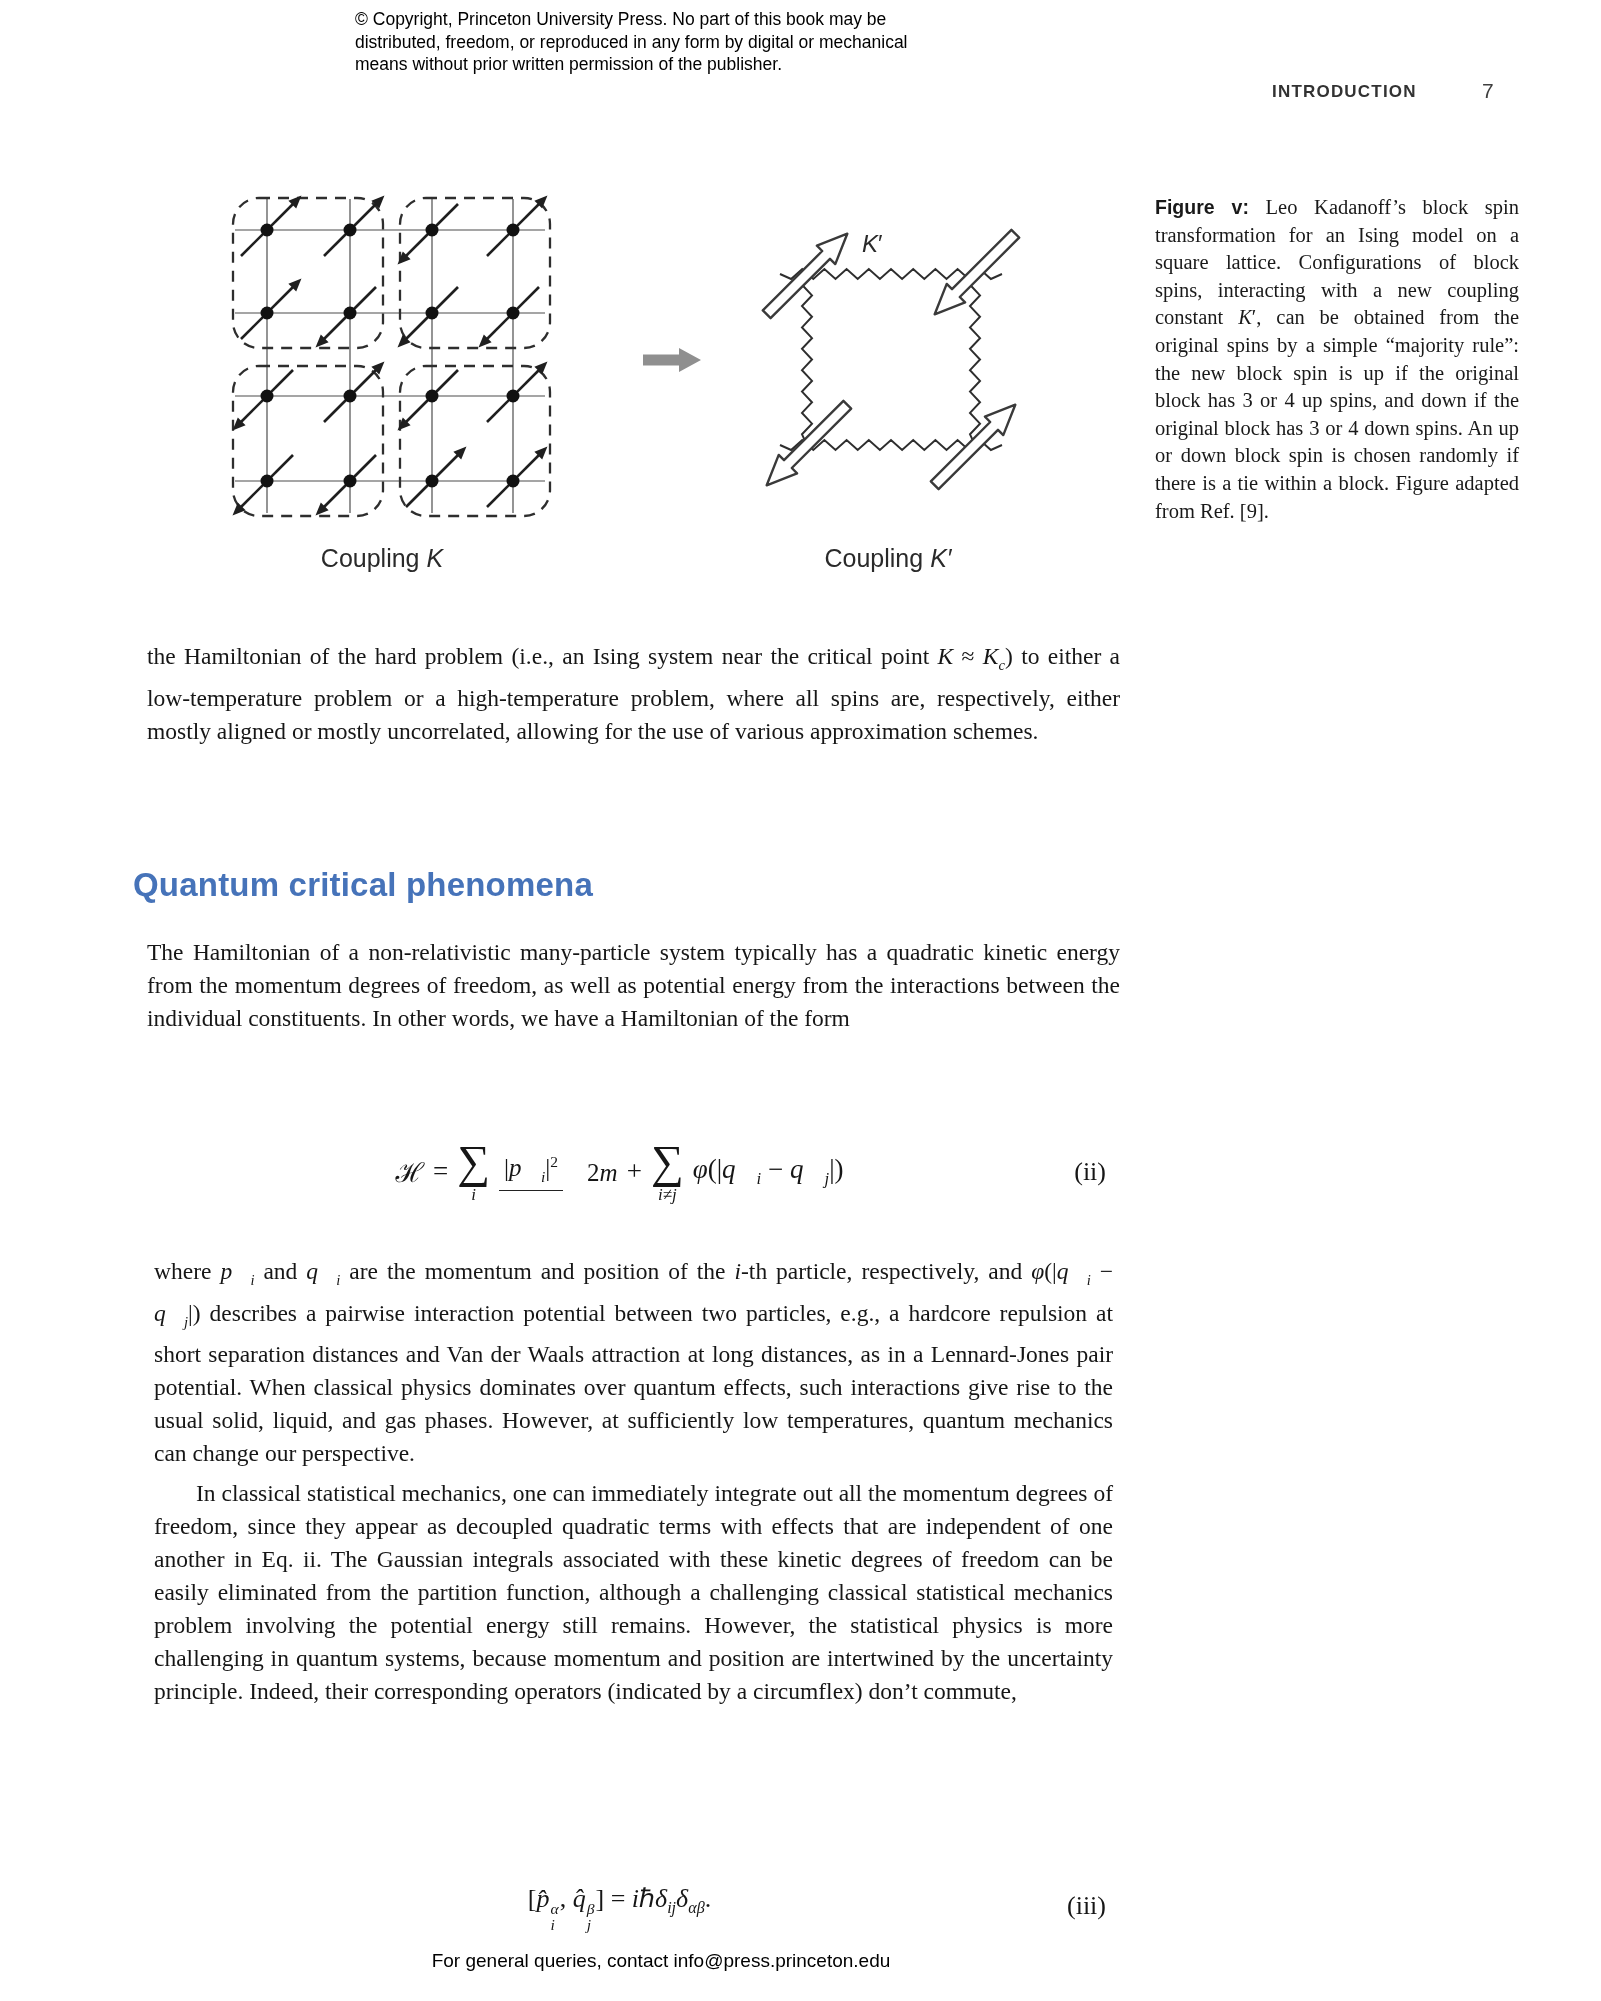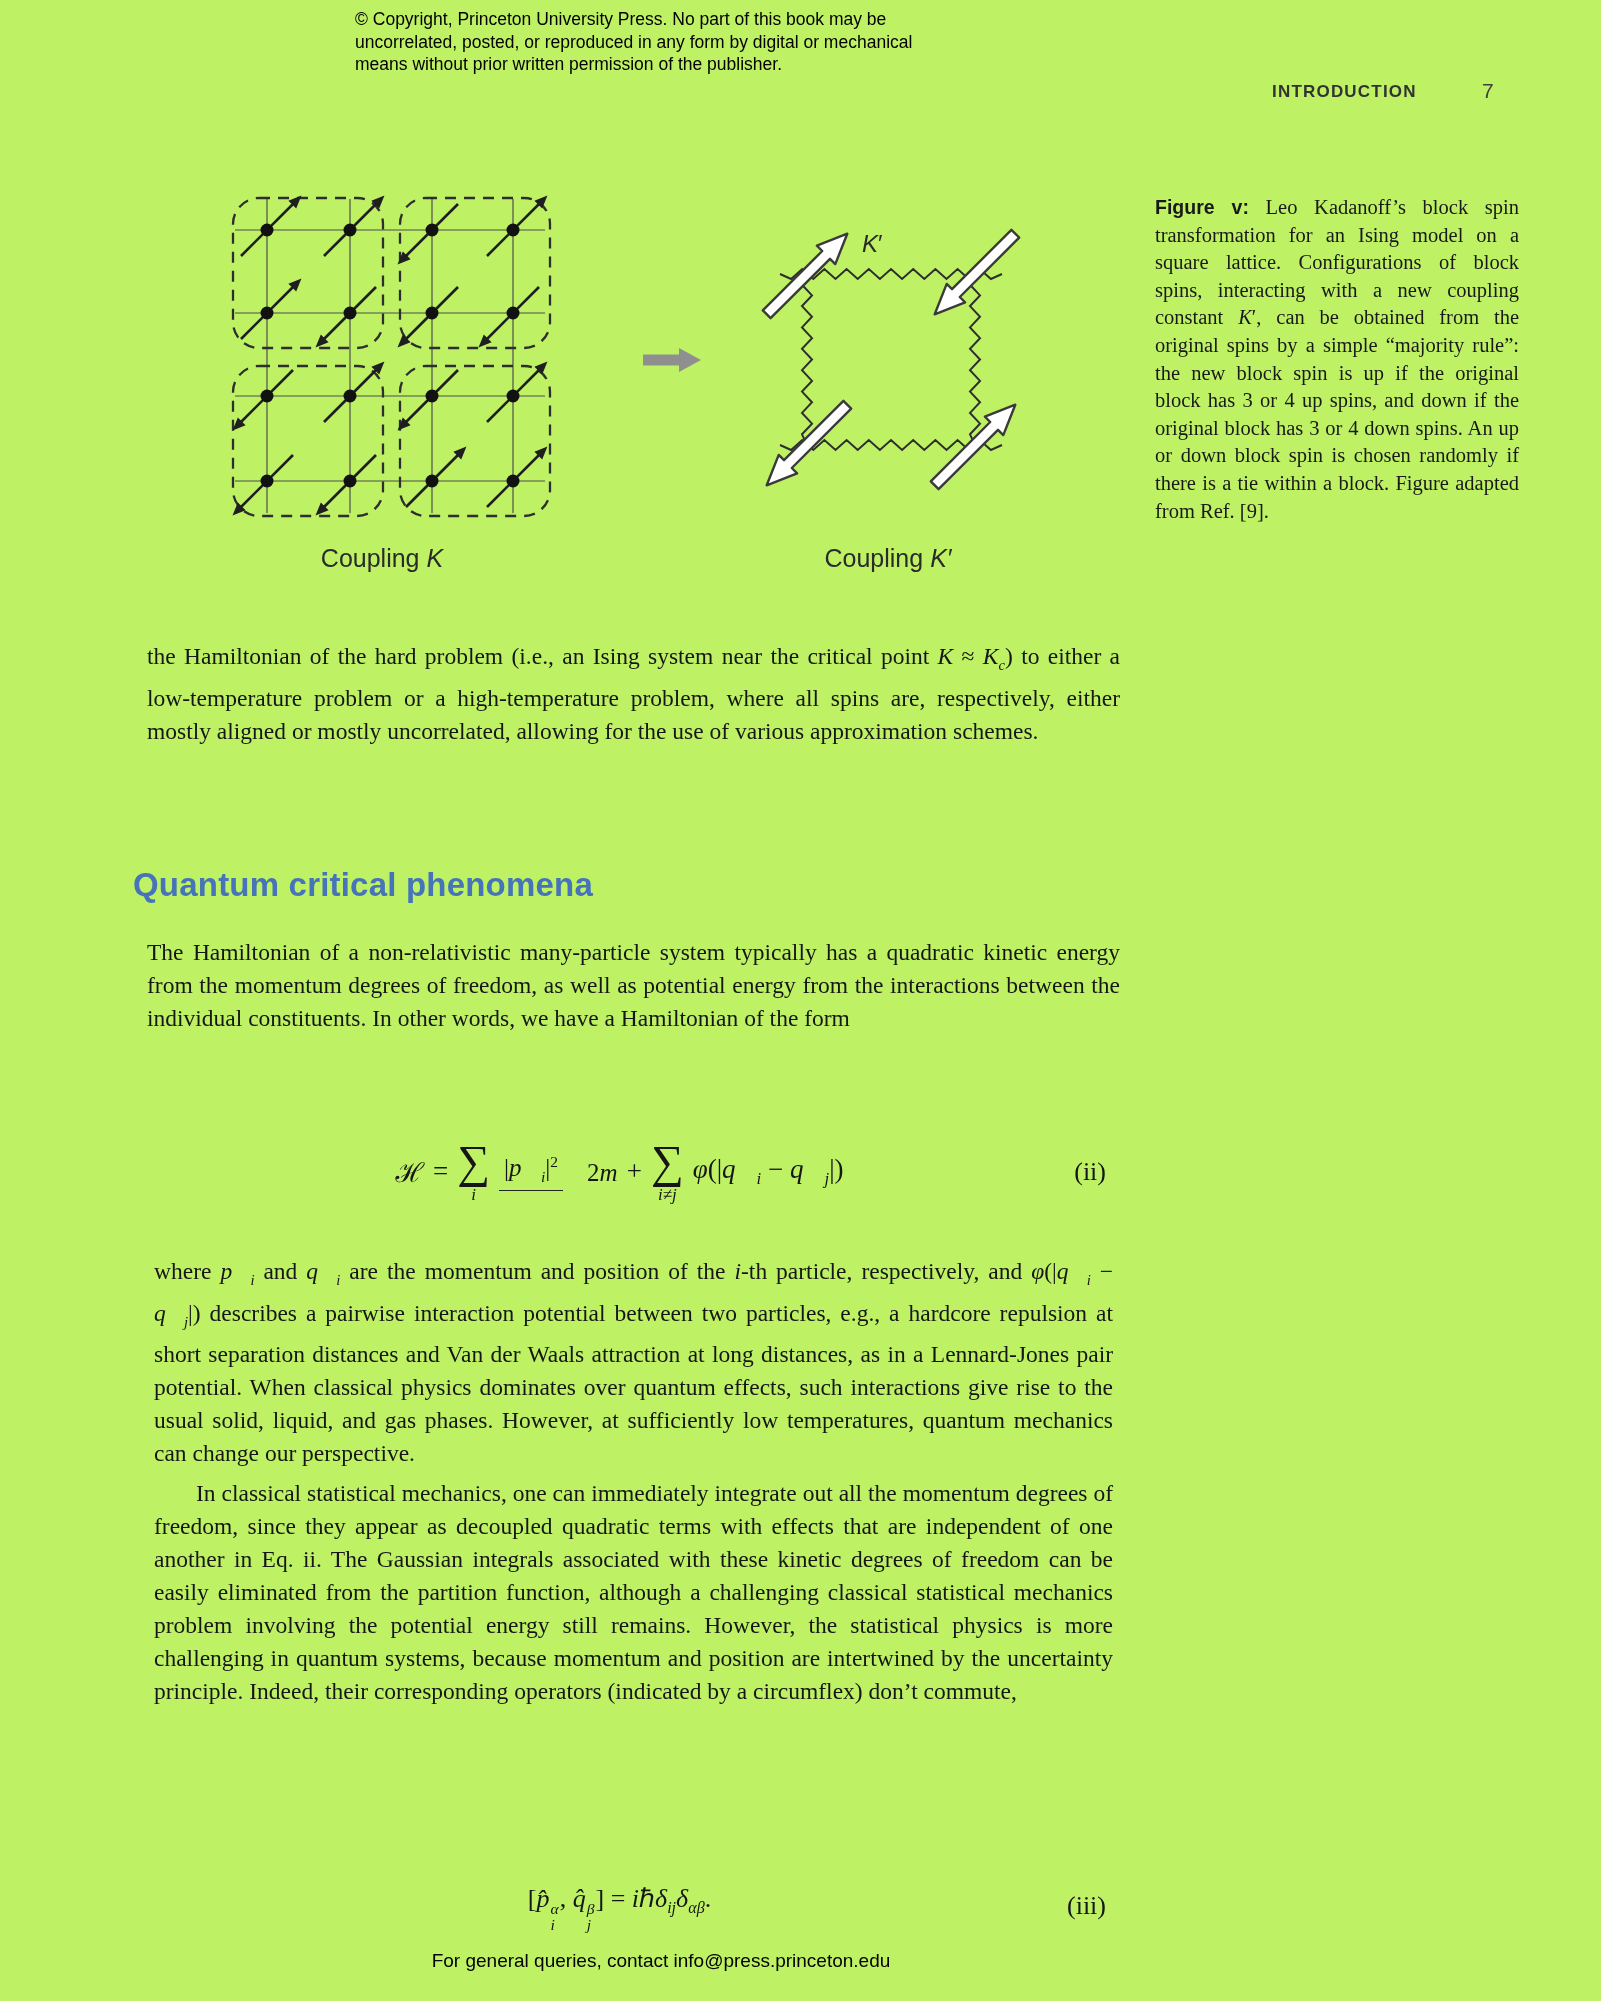--- a/index.html
+++ b/index.html
@@ -1,16 +1,16 @@
 <!DOCTYPE html>
 <html><head>
 <meta charset="utf-8">
 <style>
   html,body{margin:0;padding:0;background:#e8e8e8;}
-  .page{position:relative;width:1601px;height:2001px;background:#bef264;overflow:hidden;
+  .page{position:relative;width:1601px;height:2001px;background:#ffffff;overflow:hidden;
         font-family:"Liberation Serif",serif;color:#161616;}
 
   .copyright{position:absolute;left:355px;top:8px;width:580px;
              font-family:"Liberation Sans",sans-serif;font-size:17.5px;line-height:22.5px;color:#000;}
 
   .running-head{position:absolute;top:82px;left:0;width:1389px;height:30px;
                 font-family:"Liberation Sans",sans-serif;padding-left:32px;}
   .rh-title{position:absolute;left:1272px;top:0;font-weight:700;font-size:17px;
             letter-spacing:1.2px;color:#323232;}
   .rh-page{position:absolute;left:1482px;top:-3px;font-size:21px;font-weight:400;color:#3f3f3f;}
@@ -69,21 +69,21 @@
   .footer{position:absolute;left:200px;top:1950px;width:922px;text-align:center;
           font-family:"Liberation Sans",sans-serif;font-size:19px;color:#000;}
 </style>
 </head>
 <body>
 
 <div class="page">
 
   <div class="copyright">
     <div>© Copyright, Princeton University Press. No part of this book may be</div>
-    <div>uncorrelated, posted, or reproduced in any form by digital or mechanical</div>
+    <div>distributed, freedom, or reproduced in any form by digital or mechanical</div>
     <div>means without prior written permission of the publisher.</div>
   </div>
 
   <div class="running-head">
     <span class="rh-title">INTRODUCTION</span>
     <span class="rh-page">7</span>
   </div>
 
   <svg id="lattice-svg" class="fig-svg" width="420" height="392" viewBox="0 0 420 392">
       <line x1="60" y1="67" x2="370" y2="67" class="grid"></line>

